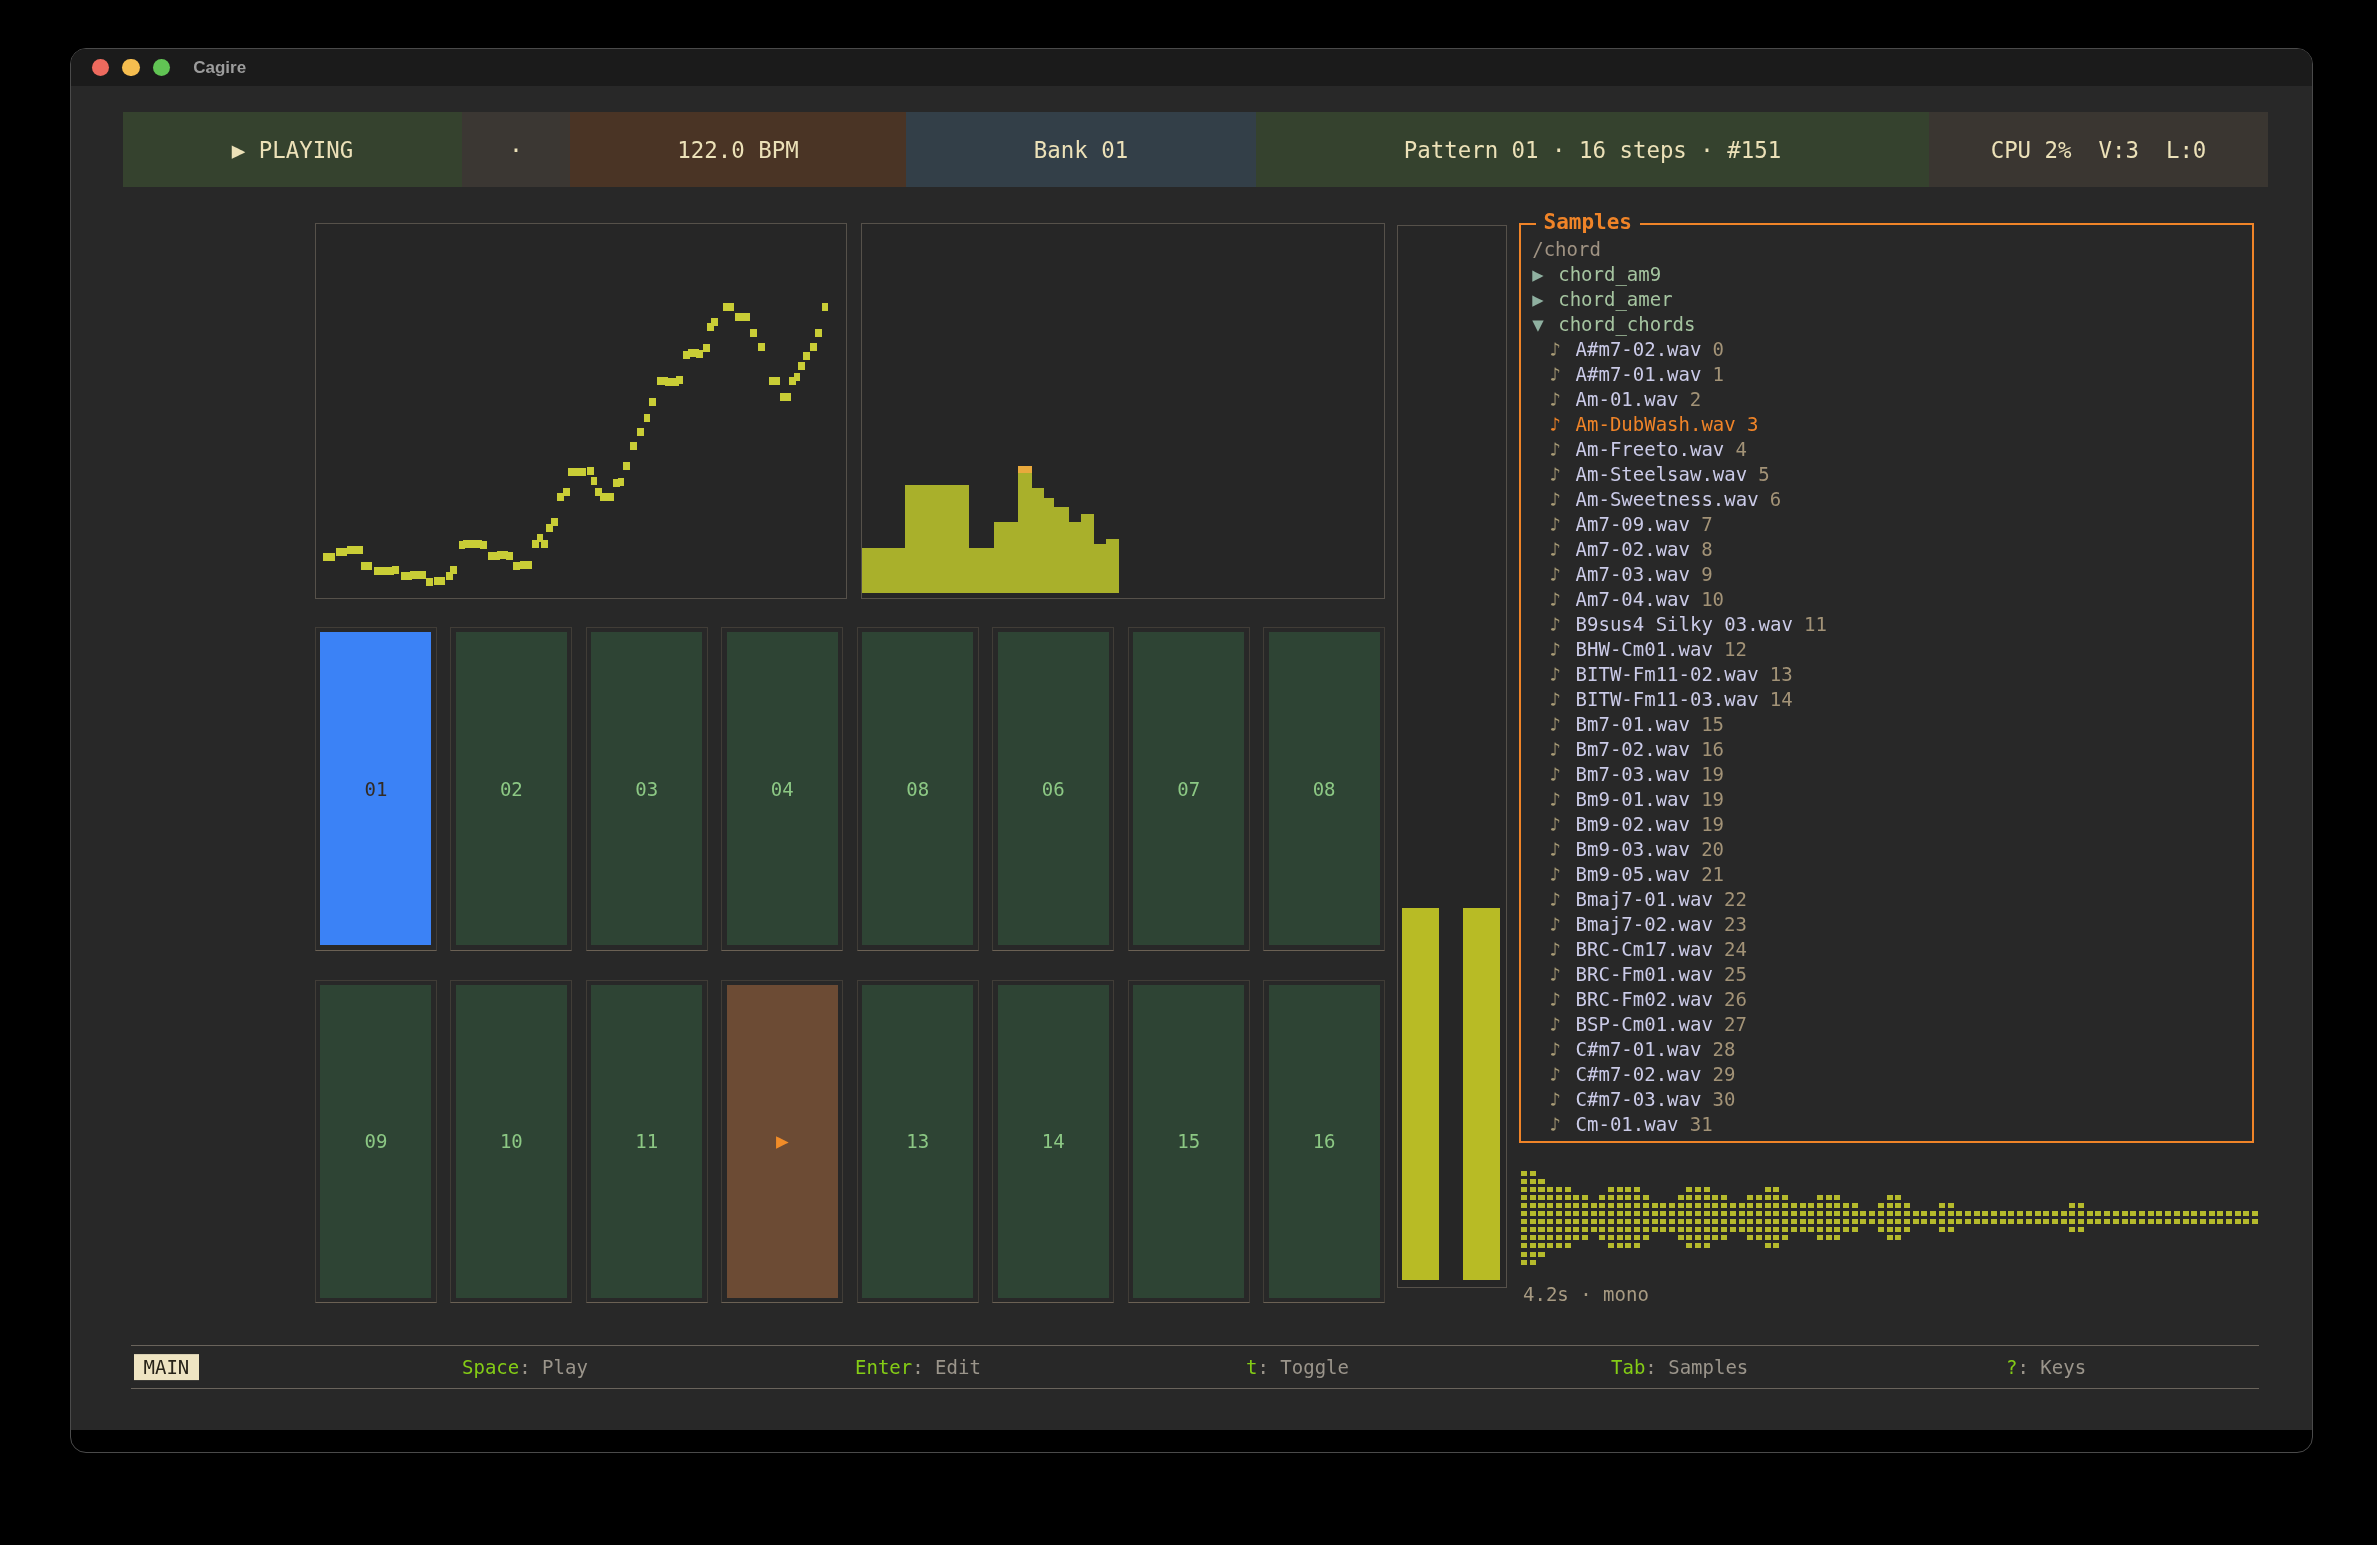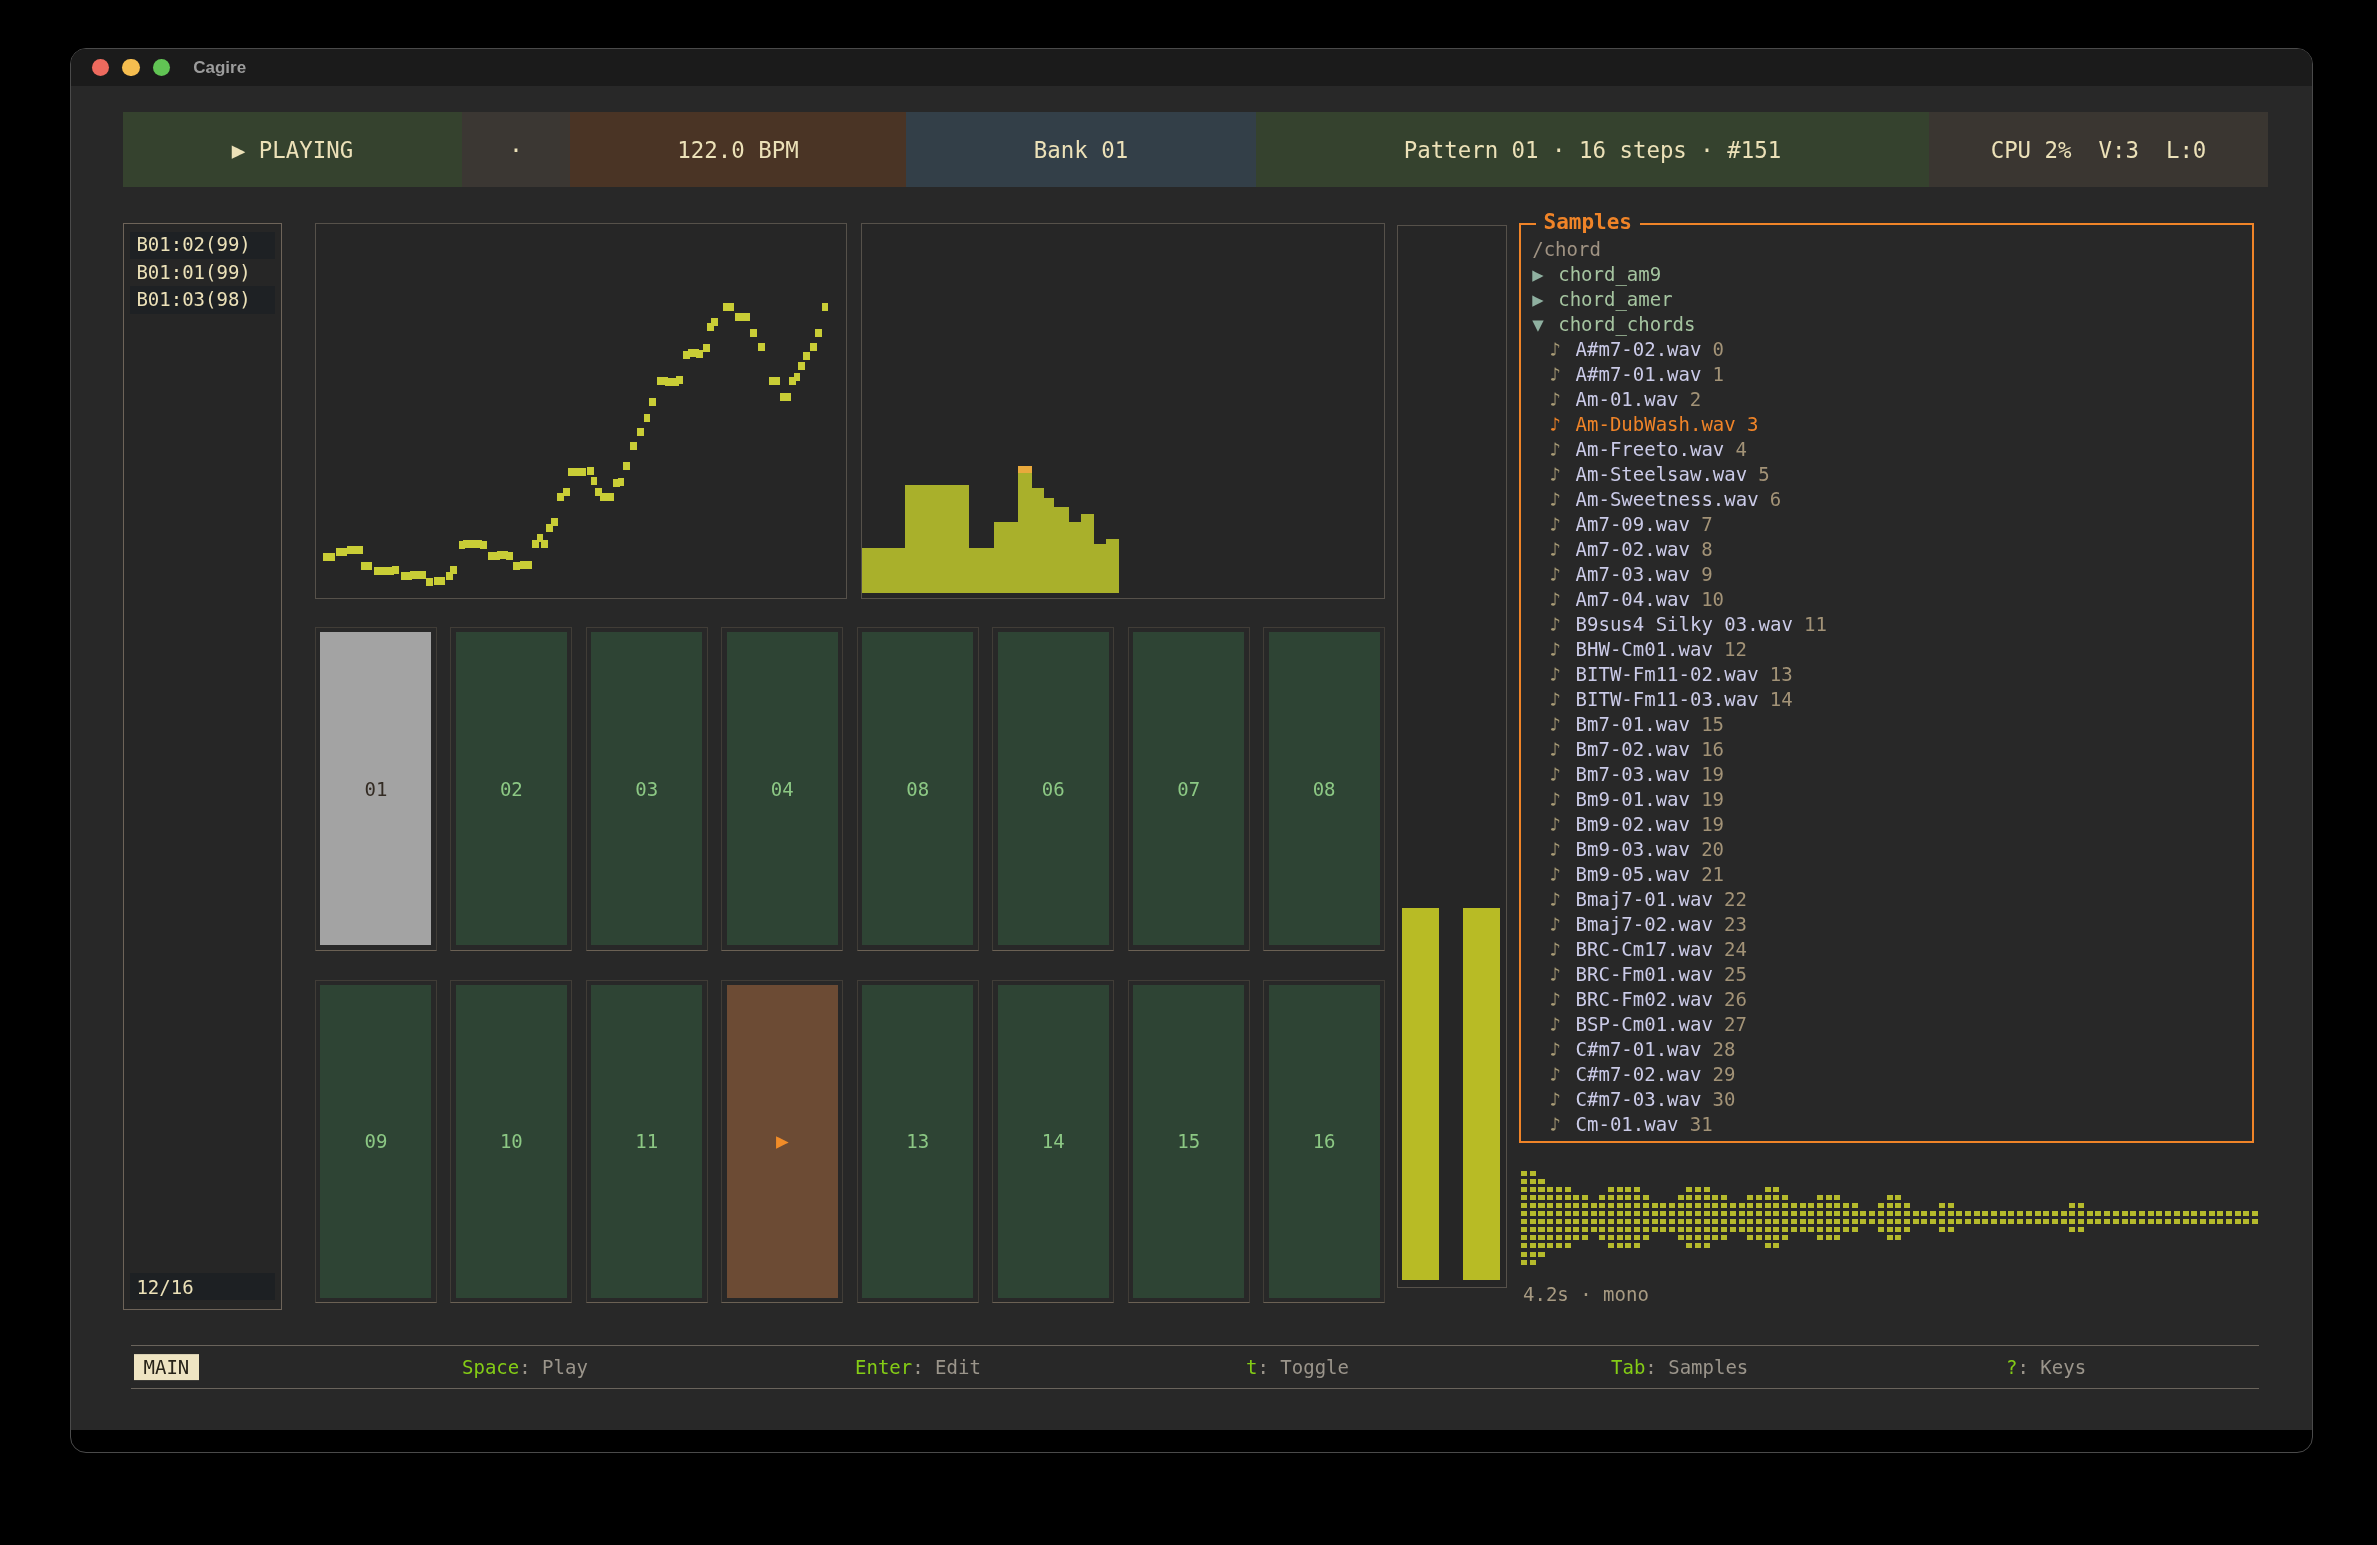--- a/index.html
+++ b/index.html
@@ -30,21 +30,21 @@
   .hbar{position:absolute;bottom:5px;background:#a9b02b;}
   .hcap{position:absolute;left:0;top:0;width:100%;height:7.5px;background:#e9a93c;}
   .meters{left:1326px;top:176px;width:110px;height:1063px;}
   .vu{position:absolute;bottom:7.5px;width:37px;background:#b8bb25;}
   .grid{position:absolute;left:244px;top:578px;width:1070px;height:676px;
         display:grid;grid-template-columns:repeat(8,1fr);grid-template-rows:1fr 1fr;
         column-gap:13.7px;row-gap:29px;}
   .cell{border:1.2px solid #413d37;border-bottom:1.9px solid #6b6154;box-sizing:border-box;padding:4.4px;}
   .cell-inner{width:100%;height:100%;display:flex;align-items:center;justify-content:center;
               background:#2e4434;color:#8cc884;font-size:19px;box-sizing:border-box;}
-  .cell-inner.active{background:#a3a3a3;color:#332b23;}
+  .cell-inner.active{background:#3b82f6;color:#332b23;}
   .cell-inner.playing{background:#6c4b34;color:#f18c28;font-size:21px;}
   .samples{left:1448px;top:174px;width:735px;height:920px;background:#282828;
            border:2.5px solid #f08428;}
   .samples-title{position:absolute;left:15px;top:-15px;background:#282828;padding:0 7.5px;
                  color:#f08428;font-size:21px;font-weight:bold;}
   .tree{position:absolute;left:11.2px;top:11.2px;right:7.5px;bottom:3.7px;overflow:hidden;font-size:19px;}
   .tree-row{height:25px;display:flex;align-items:center;white-space:pre;}
   .tree-path{color:#a09383;}
   .tree-arrow{color:#8fb0a0;width:26px;display:inline-block;}
   .tree-folder{color:#a5c4a0;}
@@ -79,28 +79,20 @@
 
     <div class="status-bar" id="status-bar">
         <div class="status-seg" style="width: 339px; background: rgb(53, 66, 46);"><span>▶ PLAYING</span></div>
         <div class="status-seg" style="width: 108px; background: rgb(59, 55, 51);"><span>·</span></div>
         <div class="status-seg" style="width: 336px; background: rgb(74, 52, 37);"><span>122.0 BPM</span></div>
         <div class="status-seg" style="width: 350px; background: rgb(51, 63, 72);"><span>Bank 01</span></div>
         <div class="status-seg" style="width: 673px; background: rgb(53, 66, 46);"><span>Pattern 01 · 16 steps · #151</span></div>
         <div class="status-seg" style="width: 339px; background: rgb(58, 54, 49);"><span>CPU 2%  V:3  L:0</span></div>
       </div>
 
-    <div class="panel sidebar">
-      <div id="track-items">
-          <div class="track-item hl">B01:02(99)</div>
-          <div class="track-item">B01:01(99)</div>
-          <div class="track-item hl">B01:03(98)</div>
-        </div>
-      <div class="pos-badge">12/16</div>
-    </div>
 
     <div class="panel scatter" id="scatter">
         <div class="dot" style="left: calc(2% - 3.1px); top: calc(89% - 3.7px);"></div>
         <div class="dot" style="left: calc(2.8% - 3.1px); top: calc(89% - 3.7px);"></div>
         <div class="dot" style="left: calc(4.4% - 3.1px); top: calc(87.5% - 3.7px);"></div>
         <div class="dot" style="left: calc(5.2% - 3.1px); top: calc(87.5% - 3.7px);"></div>
         <div class="dot" style="left: calc(6.5% - 3.1px); top: calc(87% - 3.7px);"></div>
         <div class="dot" style="left: calc(7.3% - 3.1px); top: calc(87% - 3.7px);"></div>
         <div class="dot" style="left: calc(8.1% - 3.1px); top: calc(87% - 3.7px);"></div>
         <div class="dot" style="left: calc(9.1% - 3.1px); top: calc(91.3% - 3.7px);"></div>

